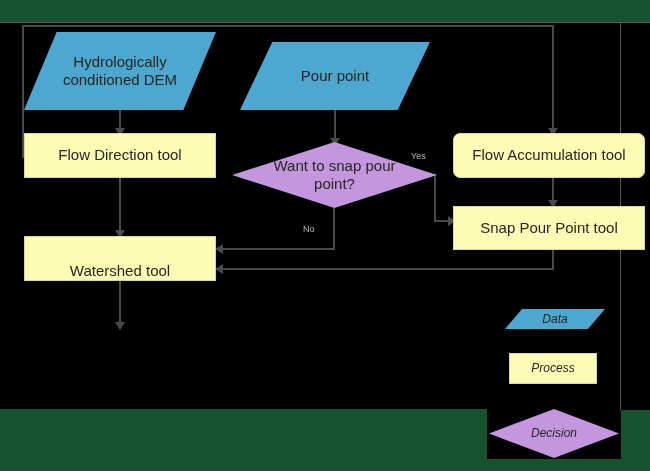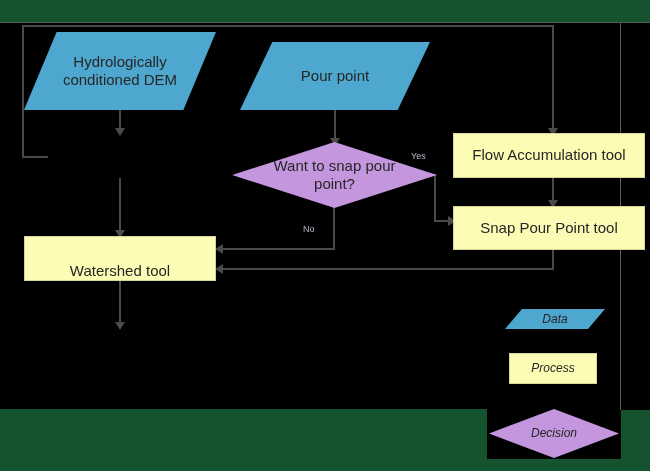--- a/index.html
+++ b/index.html
@@ -159,22 +159,25 @@
   <div class="arrow-down" style="left:115px; top:322px;"></div>
 
   <div class="shape data" style="left:24px; top:32px; width:192px; height:78px; font-size:15px; padding:0 28px;">
     <span>Hydrologically conditioned DEM</span>
   </div>
 
   <div class="shape data" style="left:240px; top:42px; width:190px; height:68px; font-size:15px; padding:0 26px;">
     <span>Pour point</span>
   </div>
 
-
-  <div class="shape process" style="left:453px; top:133px; width:192px; height:45px; font-size:15px;">
+  <div class="shape process" style="left:24px; top:133px; width:192px; height:45px; font-size:15px;">
+    <span>Flow Direction tool</span>
+  </div>
+
+  <div class="shape process" style="left:453px; top:133px; width:192px; height:45px; font-size:15px;border-radius:7px;">
     <span>Flow Accumulation tool</span>
   </div>
 
   <div class="shape decision" style="left:232px; top:142px; width:205px; height:66px; font-size:15px; padding:0 40px;justify-content:flex-end;">
     <span>Want to snap pour point?</span>
   </div>
 
   <div class="shape process" style="left:453px; top:206px; width:192px; height:44px; font-size:15px;">
     <span>Snap Pour Point tool</span>
   </div>

